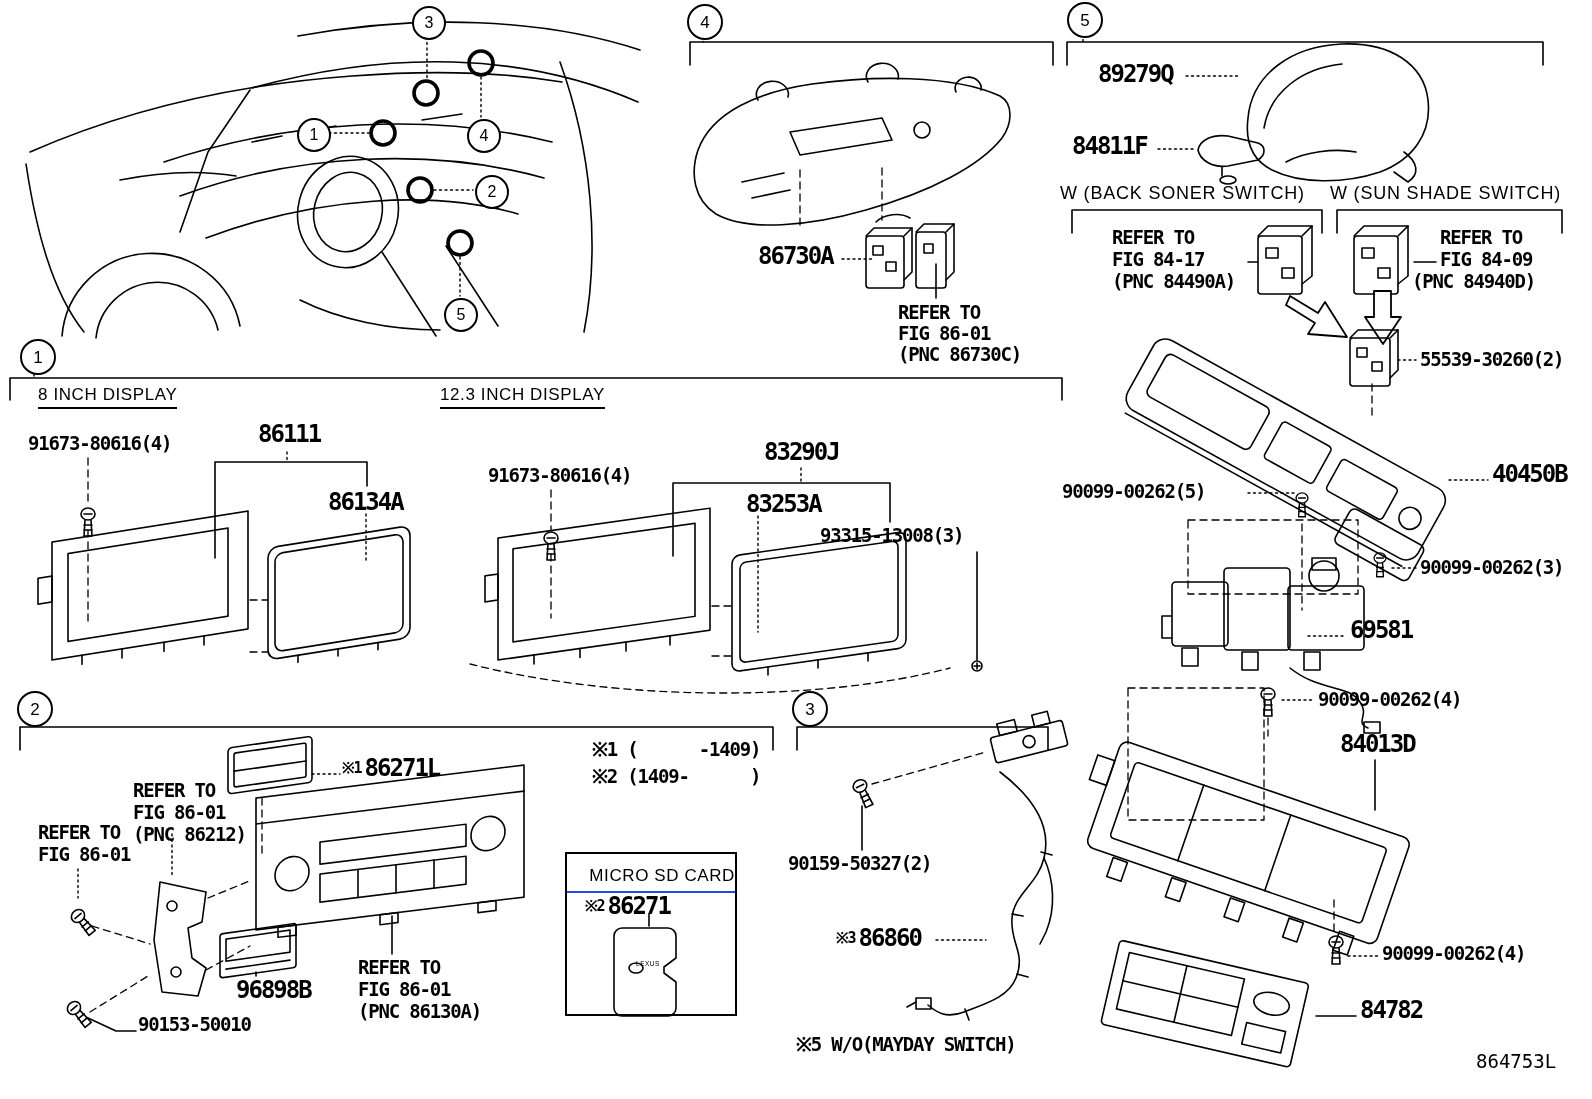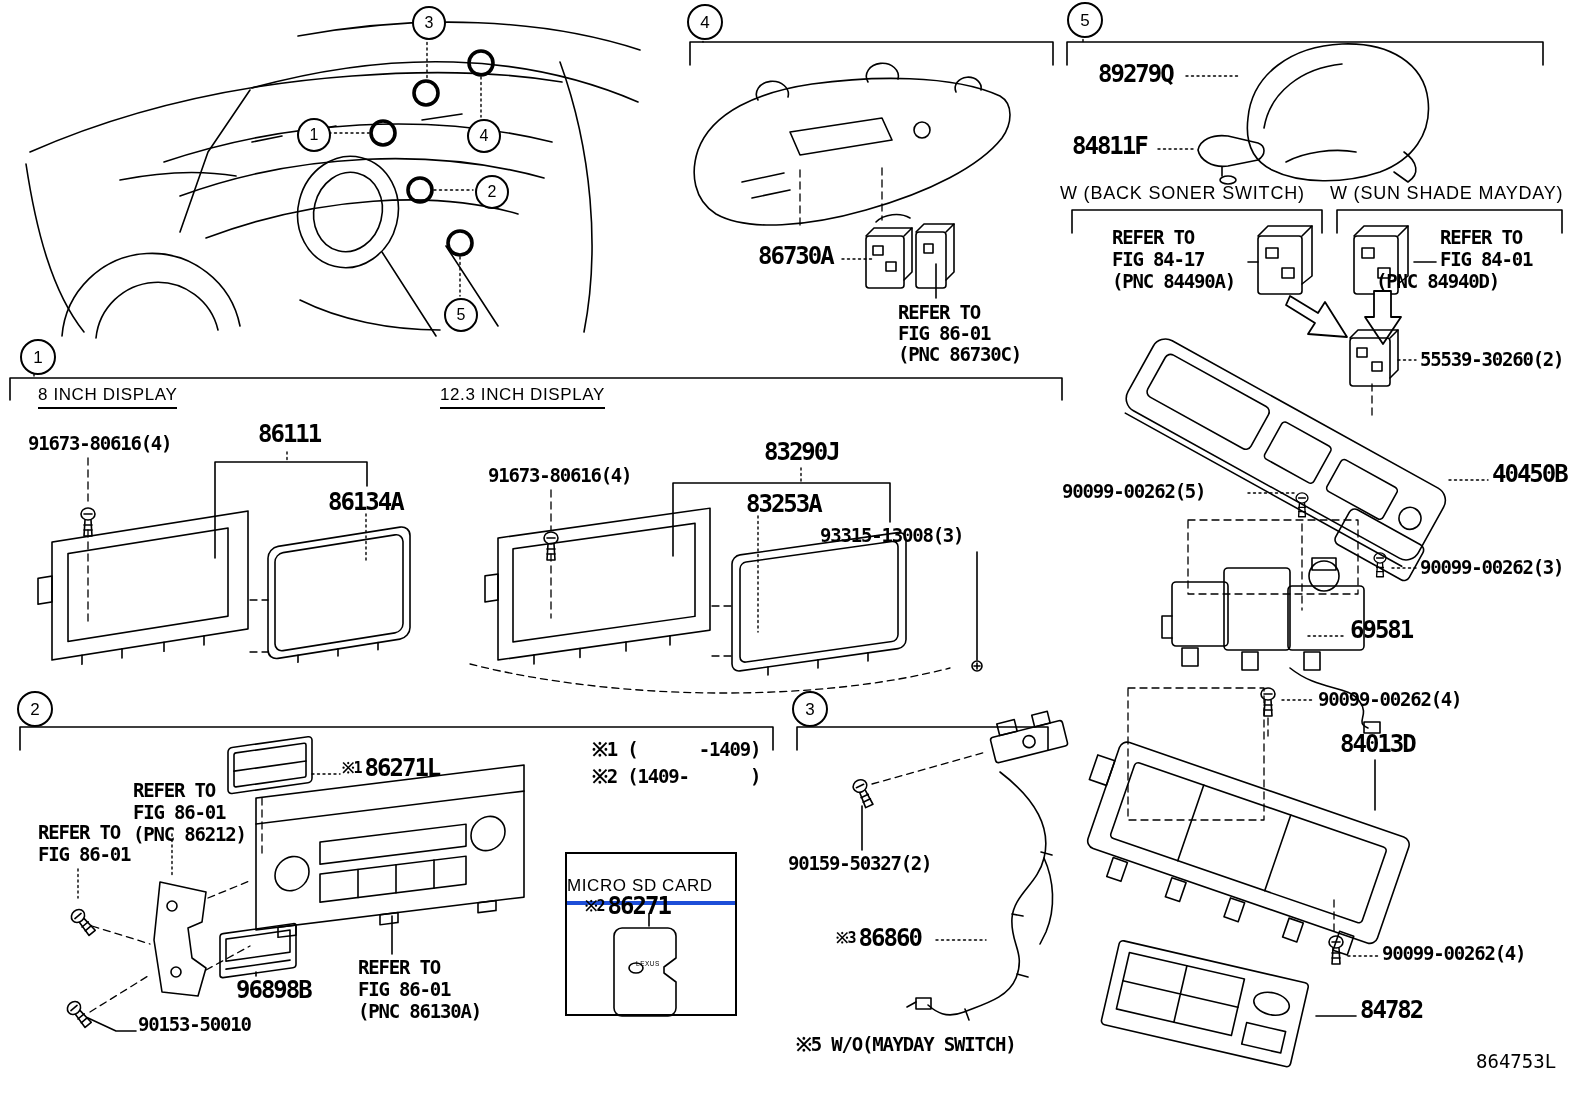--- a/index.html
+++ b/index.html
@@ -19,21 +19,21 @@
   .u{border-bottom:2px solid #000;padding-bottom:2px}
   .note{font:700 19px/1 "DejaVu Sans Mono",monospace;letter-spacing:-1.2px}
   .mark{font:700 15px/1 "DejaVu Sans Mono",monospace;letter-spacing:-1px;position:relative;top:-3px;margin-right:3px}
   .cbadge,.sbadge{position:absolute;border:2px solid #000;border-radius:50%;background:#fff;
     display:flex;align-items:center;justify-content:center;z-index:2;
     font:16px/1 "Liberation Sans",sans-serif}
   .cbadge{width:30px;height:30px}
   .sbadge{width:32px;height:32px;font-size:17px}
   .sdbox{position:absolute;left:565px;top:852px;width:172px;height:164px;border:2px solid #000;
     box-sizing:border-box;z-index:1}
-  .sdtitle{text-align:left;padding-top:22px;padding-bottom:5px;border-bottom:4px solid #1d4ed8}
+  .sdtitle{text-align:right;padding-top:12px;padding-bottom:5px;border-bottom:2px solid #1d4ed8}
   .logo{position:absolute;left:628px;top:961px;width:40px;text-align:center;
     font:6.5px/1 "Liberation Sans",sans-serif;letter-spacing:.5px;z-index:2}
 </style>
 </head>
 <body>
 
 <svg id="art" width="1592" height="1099" viewBox="0 0 1592 1099">
 
   <g>
     <path d="M298,36 C420,14 542,18 640,50"></path>
@@ -417,27 +417,27 @@
 <div class="lbl note" style="left:796px;top:1035px">※5 W/O(MAYDAY SWITCH)</div>
 
 <div class="lbl pn-lg" style="left:758px;top:244px">86730A</div>
 <div class="lbl pn-md" style="left:898px;top:303px">REFER TO</div>
 <div class="lbl pn-md" style="left:898px;top:324px">FIG 86-01</div>
 <div class="lbl pn-md" style="left:898px;top:345px">(PNC 86730C)</div>
 
 <div class="lbl pn-lg" style="left:1098px;top:62px">89279Q</div>
 <div class="lbl pn-lg" style="left:1072px;top:134px">84811F</div>
 <div class="lbl hdr18" style="left:1060px;top:183px">W (BACK SONER SWITCH)</div>
-<div class="lbl hdr18" style="left:1330px;top:183px">W (SUN SHADE MAYDAY)</div>
+<div class="lbl hdr18" style="left:1330px;top:183px">W (SUN SHADE SWITCH)</div>
 <div class="lbl pn-md" style="left:1112px;top:228px">REFER TO</div>
 <div class="lbl pn-md" style="left:1112px;top:250px">FIG 84-17</div>
 <div class="lbl pn-md" style="left:1112px;top:272px">(PNC 84490A)</div>
 <div class="lbl pn-md" style="left:1440px;top:228px">REFER TO</div>
-<div class="lbl pn-md" style="left:1440px;top:250px">FIG 84-01</div>
-<div class="lbl pn-md" style="left:1376px;top:272px">(PNC 84940D)</div>
+<div class="lbl pn-md" style="left:1440px;top:250px">FIG 84-09</div>
+<div class="lbl pn-md" style="left:1412px;top:272px">(PNC 84940D)</div>
 <div class="lbl pn-md" style="left:1420px;top:350px">55539-30260(2)</div>
 <div class="lbl pn-lg" style="left:1492px;top:462px">40450B</div>
 <div class="lbl pn-md" style="left:1062px;top:482px">90099-00262(5)</div>
 <div class="lbl pn-md" style="left:1420px;top:558px">90099-00262(3)</div>
 <div class="lbl pn-lg" style="left:1350px;top:618px">69581</div>
 <div class="lbl pn-md" style="left:1318px;top:690px">90099-00262(4)</div>
 <div class="lbl pn-lg" style="left:1340px;top:732px">84013D</div>
 <div class="lbl pn-md" style="left:1382px;top:944px">90099-00262(4)</div>
 <div class="lbl pn-lg" style="left:1360px;top:998px">84782</div>
 

